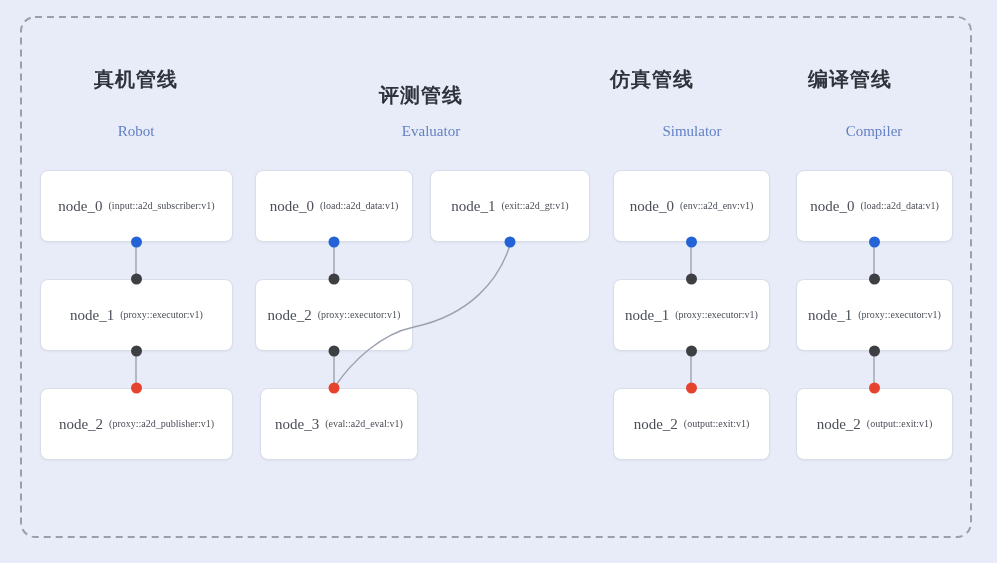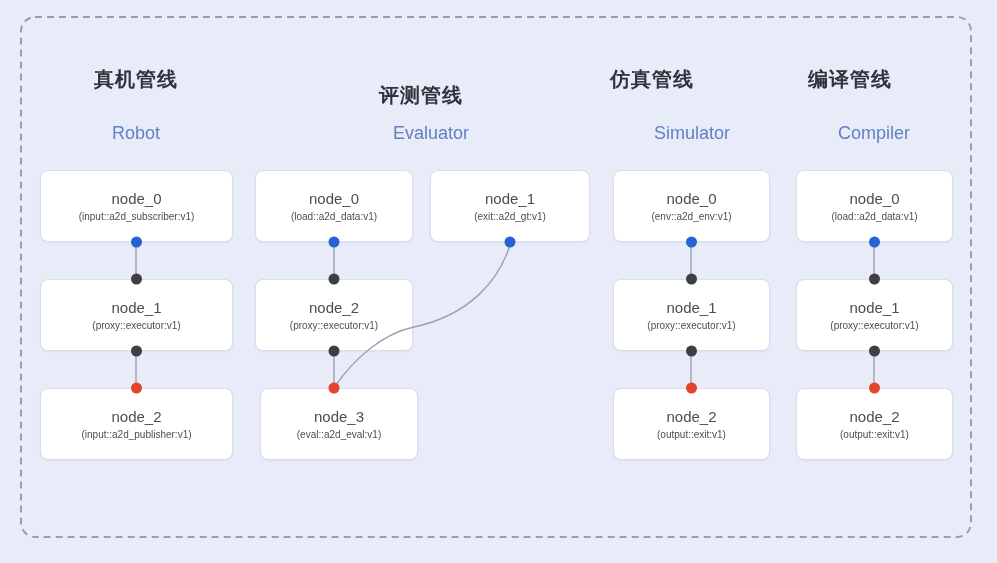--- a/index.html
+++ b/index.html
@@ -6,20 +6,21 @@
   body {
     font-family: "Liberation Sans", "DejaVu Sans", sans-serif;
     background: #ffffff;
   }
   #stage {
     position: relative;
     width: 997px;
     height: 563px;
     background: var(--bg, #e8ecf8);
     overflow: hidden;
+    font-family: Liberation Serif, serif;
   }
   #overlay {
     position: absolute;
     left: 0; top: 0;
     width: 997px; height: 563px;
     pointer-events: none;
     z-index: 5;
   }
   .title-zh {
     position: absolute;
@@ -27,35 +28,35 @@
     font-size: 20px;
     font-weight: 700;
     letter-spacing: 1px;
     color: var(--title-zh, #2e323a);
     white-space: nowrap;
     z-index: 2;
   }
   .title-en {
     position: absolute;
     transform: translateX(-50%);
-    font-size: 18px;
+    font-size: 15px;
     font-weight: 400;
     color: var(--title-en, #6380c4);
     white-space: nowrap;
     z-index: 2;
   }
   .node {
     position: absolute;
     box-sizing: border-box;
     background: var(--node-fill, #ffffff);
     border: 1px solid var(--node-border, #d8dde8);
     border-radius: 8px;
     box-shadow: 0 1px 2px rgba(30, 40, 80, 0.05);
     display: flex;
-    flex-direction: column;
+    flex-direction: row;
     align-items: center;
     justify-content: center;
     gap: 6px;
     z-index: 1;
   }
   .node .node-label {
     font-size: 15px;
     color: var(--node-text, #4a4e57);
     white-space: nowrap;
     line-height: 1;
@@ -105,21 +106,21 @@
     <div class="node" style="left: 40px; top: 170px; width: 193px; height: 72px;">
       <div class="node-label">node_0</div>
       <div class="node-sub">(input::a2d_subscriber:v1)</div>
     </div>
     <div class="node" style="left: 40px; top: 279px; width: 193px; height: 72px;">
       <div class="node-label">node_1</div>
       <div class="node-sub">(proxy::executor:v1)</div>
     </div>
     <div class="node" style="left: 40px; top: 388px; width: 193px; height: 72px;">
       <div class="node-label">node_2</div>
-      <div class="node-sub">(input::a2d_publisher:v1)</div>
+      <div class="node-sub">(proxy::a2d_publisher:v1)</div>
     </div>
     <div class="title-zh" style="left: 421px; top: 82px;">评测管线</div>
     <div class="title-en" style="left: 431px; top: 123px;">Evaluator</div>
     <div class="node" style="left: 255px; top: 170px; width: 158px; height: 72px;">
       <div class="node-label">node_0</div>
       <div class="node-sub">(load::a2d_data:v1)</div>
     </div>
     <div class="node" style="left: 430px; top: 170px; width: 160px; height: 72px;">
       <div class="node-label">node_1</div>
       <div class="node-sub">(exit::a2d_gt:v1)</div>

